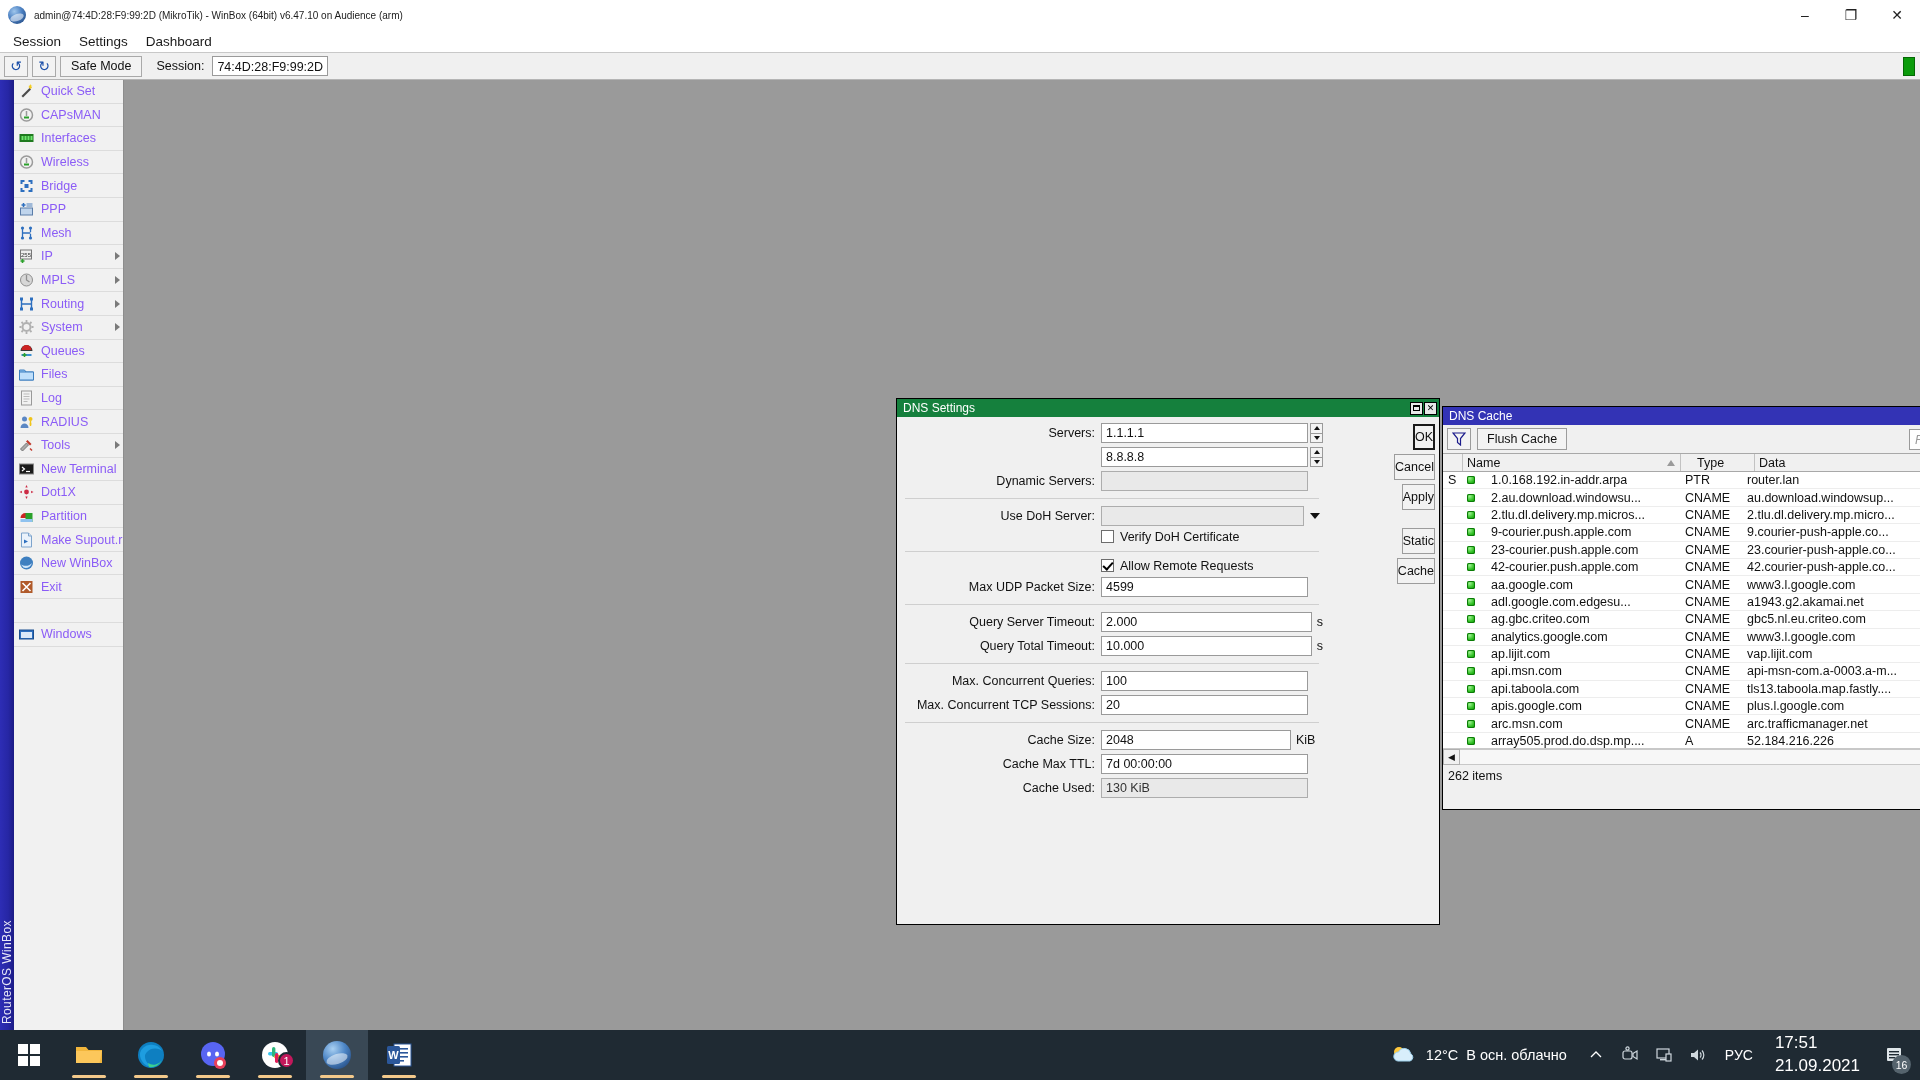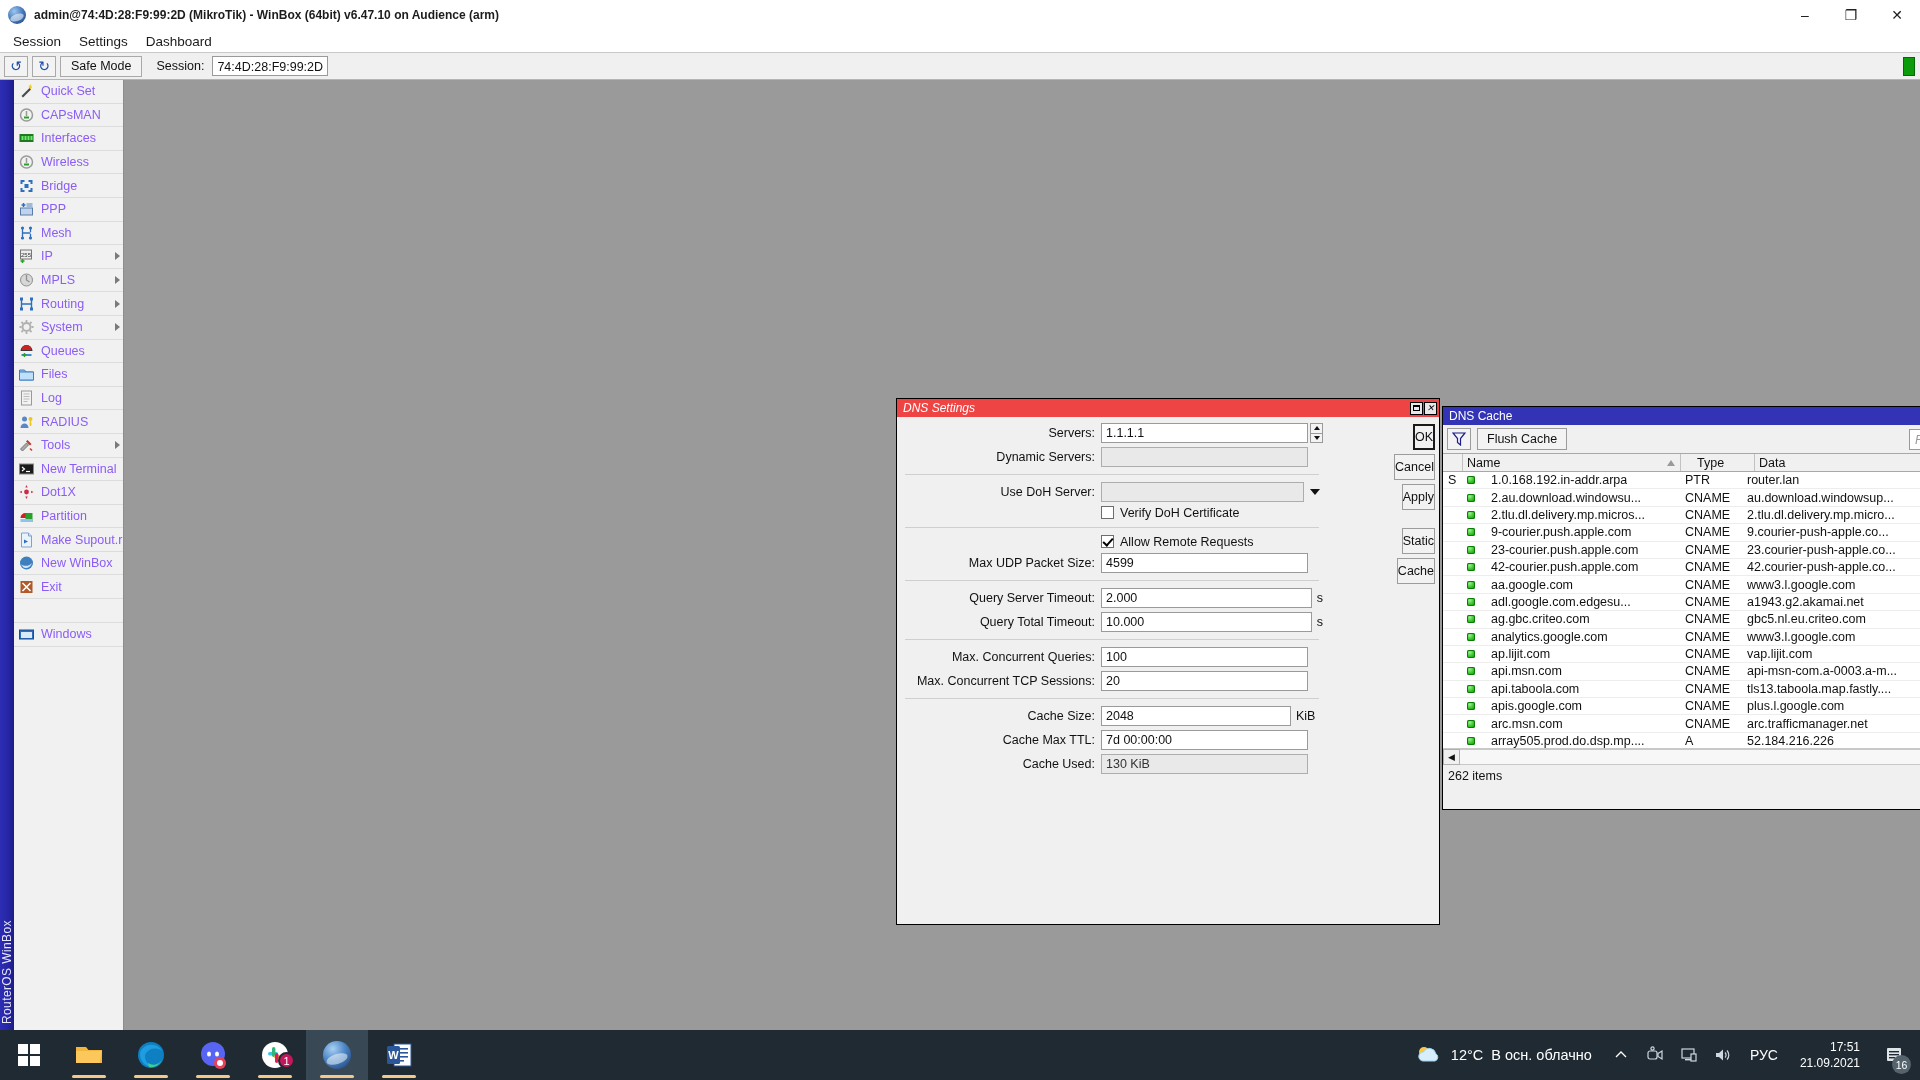--- a/index.html
+++ b/index.html
@@ -29,21 +29,21 @@
     background: radial-gradient(circle at 35% 30%, #9fc6ec 0%, #4a7fc1 45%, #1b3f73 100%);
     margin-right: 8px; flex: none;
     position: relative; overflow: hidden;
   }
   .tb-icon::after {
     content: ""; position: absolute; left: 2px; top: 8px;
     width: 14px; height: 7px; border-radius: 50%;
     background: rgba(255,255,255,.55);
     transform: rotate(-20deg);
   }
-  .tb-title { font-size: 12px; color: #1c1c1c; font-weight: bold; }
+  .tb-title { font-size: 10px; color: #1c1c1c; }
   .tb-controls { margin-left: auto; display: flex; height: 30px; }
   .tb-btn {
     width: 46px; height: 30px; display: flex; align-items: center; justify-content: center;
     font-size: 14px; color: #222; cursor: default;
   }
 
   
   .menubar {
     height: 22px; display: flex; align-items: center;
     background: #fff; font-size: 13.5px; color: #1a1a1a;
@@ -120,21 +120,21 @@
   .desktop { flex: 1; position: relative; background: #9a9a9a; }
 
   
   .win { position: absolute; background: #f0f0f0; }
   .win-chrome { border: 1px solid #000; }
   .win-title {
     height: 18px; display: flex; align-items: center;
     padding: 0 2px 0 6px; font-size: 12px; color: #fff;
     user-select: none;
   }
-  .win-title.inactive { background: #ef4444; color: #ffffff; font-style: italic; }
+  .win-title.inactive { background: #15803d; color: #ffffff; }
   .win-title.active { background: #3333b5; color: #ffffff; }
   .wt-label { flex: 1; white-space: nowrap; }
   .wt-buttons { display: flex; gap: 1px; }
   .wt-btn {
     width: 13px; height: 13px; border: 1px solid #000; background: #e8e8e8;
     display: flex; align-items: center; justify-content: center;
     font-size: 9px; line-height: 1; color: #000; cursor: default;
   }
   .wt-btn .max-sq { width: 7px; height: 6px; border: 1px solid #000; border-top-width: 2px; }
 
@@ -302,21 +302,21 @@
     display: flex; align-items: center; justify-content: center;
     border: 2px solid #1f2a33;
   }
 
   .tray { margin-left: auto; display: flex; align-items: center; height: 50px; padding-right: 4px; gap: 0px; }
   .tray-weather { display: flex; align-items: center; gap: 8px; padding: 0 12px; height: 50px; color: #fff; font-size: 14.5px; cursor: default;}
   .tray-icon { width: 34px; height: 50px; display: flex; align-items: center; justify-content: center; color: #fff; cursor: default; }
   .tray-lang { padding: 0 10px; height: 50px; display: flex; align-items: center; color: #fff; font-size: 14px; cursor: default; }
   .tray-clock {
     padding: 0 12px; height: 50px; display: flex; flex-direction: column;
-    align-items: flex-end; justify-content: center; color: #fff; font-size: 12px; line-height: 1.35;
+    align-items: flex-start; justify-content: center; color: #fff; font-size: 17px; line-height: 1.35;
     cursor: default;
   }
   .tray-notify { width: 44px; height: 50px; display: flex; align-items: center; justify-content: center; position: relative; cursor: default;}
   .notify-count {
     position: absolute; right: 5px; bottom: 6px; width: 19px; height: 19px; border-radius: 50%;
     background: #55636d; color: #fff; font-size: 10.5px;
     display: flex; align-items: center; justify-content: center;
   }
 </style>
 </head>
@@ -598,20 +598,32 @@
               <div class="spinner">
                 <div class="spin-half">
                     <i class="spin-up"></i>
                   </div>
                 <div class="spin-half">
                     <i class="spin-dn"></i>
                   </div>
               </div>
             </div>
 
+            <div class="frow">
+              <div class="flabel"></div>
+              <div class="finput">8.8.8.8</div>
+              <div class="spinner">
+                <div class="spin-half">
+                    <i class="spin-up"></i>
+                  </div>
+                <div class="spin-half">
+                    <i class="spin-dn"></i>
+                  </div>
+              </div>
+            </div>
 
             <div class="frow">
               <div class="flabel">Dynamic Servers:</div>
               <div class="finput readonly"></div>
               <div class="spinner" style="visibility:hidden">
                   <div class="spin-half"></div>
                   <div class="spin-half"></div>
                 </div>
             </div>
 

